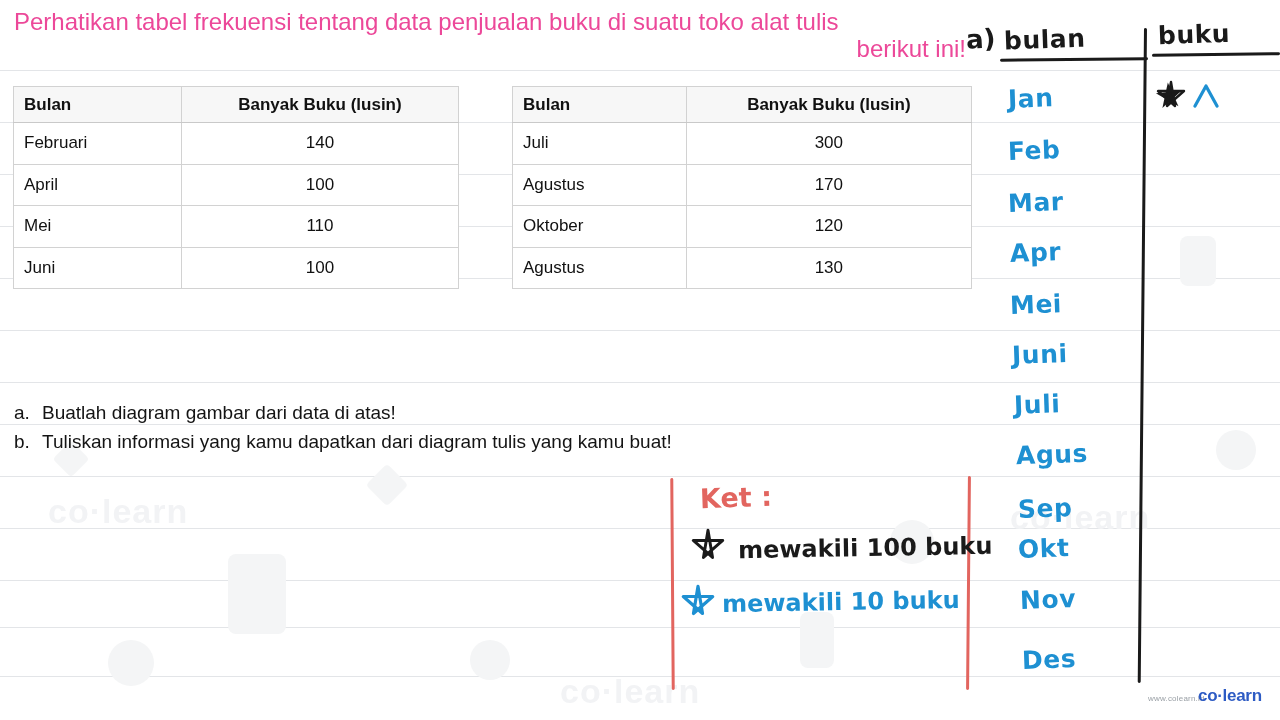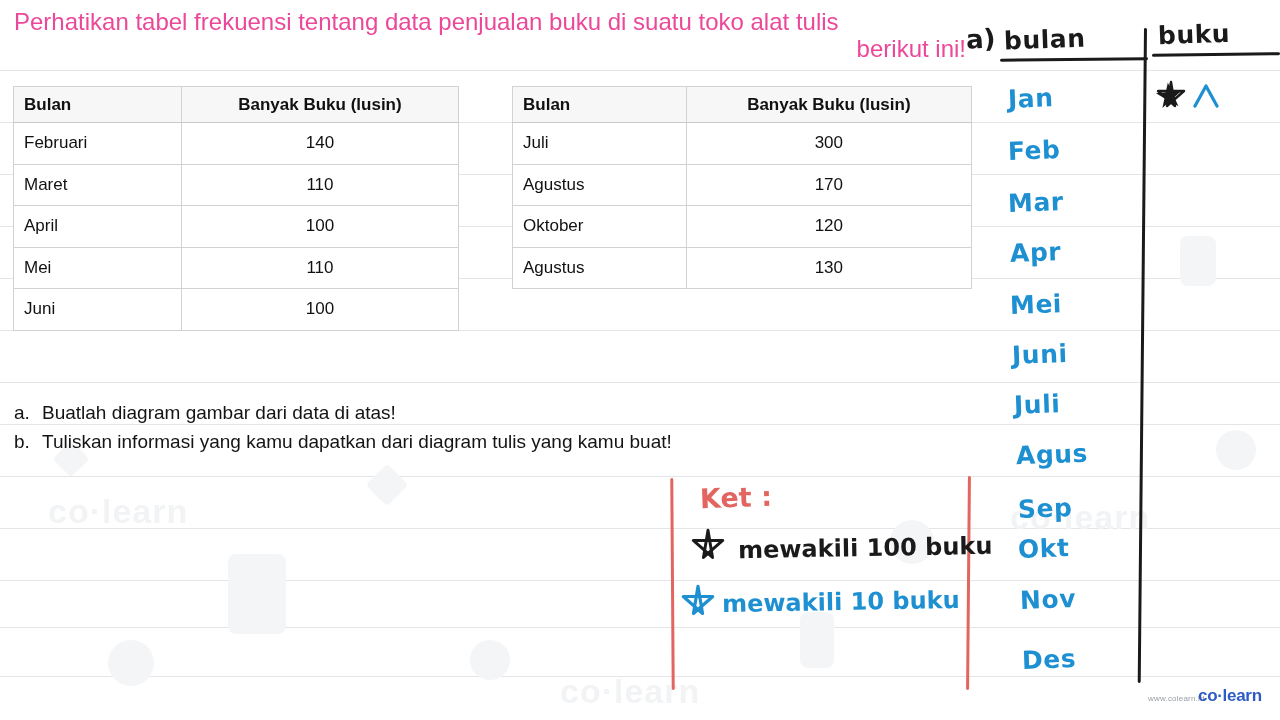--- a/index.html
+++ b/index.html
@@ -250,24 +250,20 @@
         <th class="c-month">Bulan</th>
         <th class="c-count">Banyak Buku (lusin)</th>
       </tr>
     </thead>
     <tbody>
       <tr>
         <td class="c-month">Februari</td>
         <td class="c-count">140</td>
       </tr>
       <tr>
-        <td class="c-month">Maret</td>
-        <td class="c-count">110</td>
-      </tr>
-      <tr>
         <td class="c-month">April</td>
         <td class="c-count">100</td>
       </tr>
       <tr>
         <td class="c-month">Mei</td>
         <td class="c-count">110</td>
       </tr>
       <tr>
         <td class="c-month">Juni</td>
         <td class="c-count">100</td>

